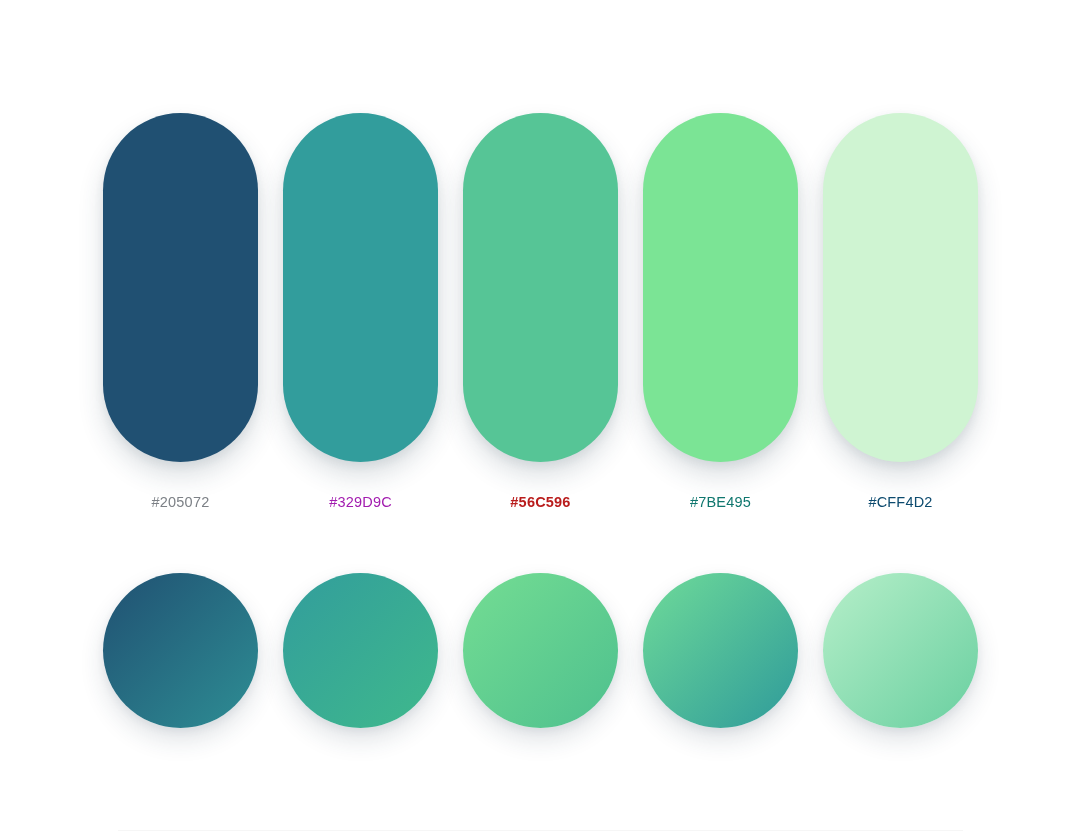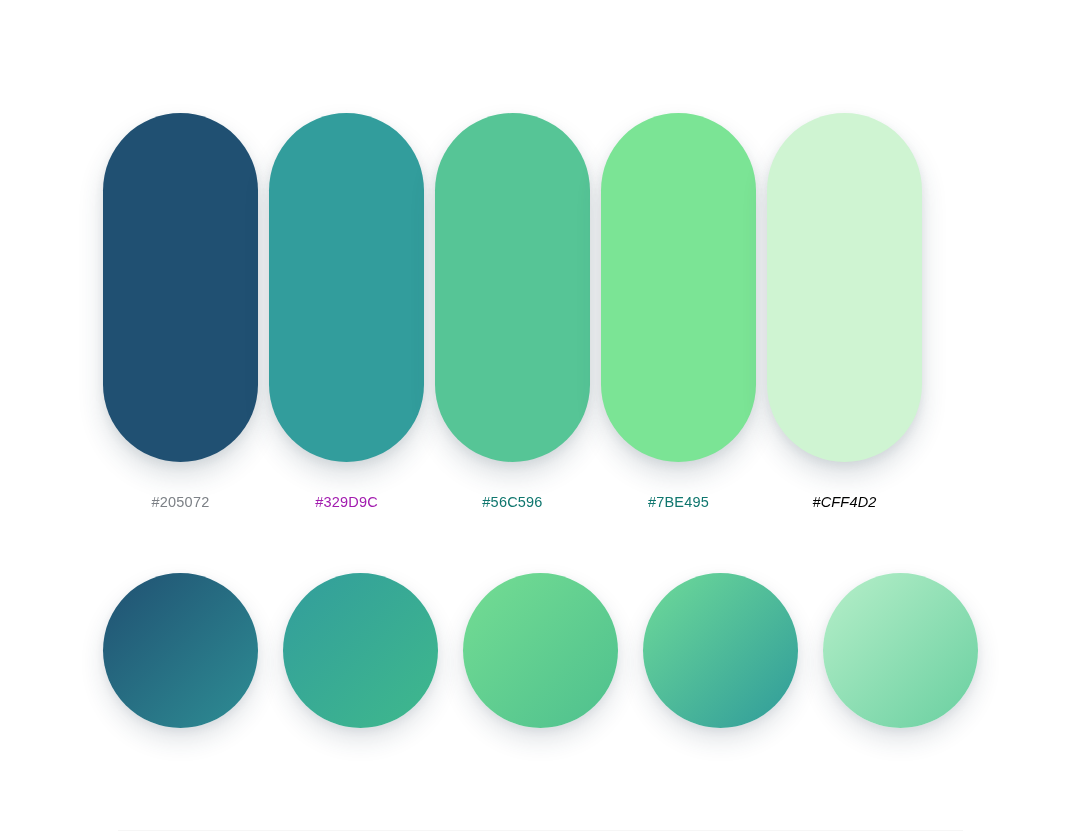--- a/index.html
+++ b/index.html
@@ -24,21 +24,21 @@
   }
 
   
   .pill-row {
     position: absolute;
     left: 103px;
     top: 113px;
     width: 875px;
     height: 349px;
     display: flex;
-    gap: 11px;
+    gap: 25px;
   }
   .swatch-col {
     width: 155px;
     height: 349px;
     position: relative;
   }
   .pill {
     width: 155px;
     height: 349px;
     border-radius: 78px;
@@ -99,31 +99,31 @@
       <div class="pill-label" style="color: rgb(124, 128, 134);">#205072</div>
     </div>
 
     <div class="swatch-col">
       <div class="pill" style="background: rgb(50, 157, 156);"></div>
       <div class="pill-label" style="color: #a21caf;">#329D9C</div>
     </div>
 
     <div class="swatch-col">
       <div class="pill" style="background: rgb(86, 197, 150);"></div>
-      <div class="pill-label" style="color: #0f766e;">#56C596</div>
+      <div class="pill-label" style="color: #b91c1c; font-weight: bold;">#56C596</div>
     </div>
 
     <div class="swatch-col">
       <div class="pill" style="background: rgb(123, 228, 149);"></div>
       <div class="pill-label" style="color: #0f766e;">#7BE495</div>
     </div>
 
     <div class="swatch-col">
       <div class="pill" style="background: rgb(207, 244, 210);"></div>
-      <div class="pill-label" style="color: #000000; font-style: italic;">#CFF4D2</div>
+      <div class="pill-label" style="color: #0c4a6e;">#CFF4D2</div>
     </div>
 
   </div>
 
   <div class="circle-row">
     <div class="circle" style="background: linear-gradient(135deg, rgb(32, 80, 114) 0%, rgb(46, 142, 148) 100%);"></div>
     <div class="circle" style="background: linear-gradient(135deg, rgb(50, 157, 156) 0%, rgb(63, 185, 140) 100%);"></div>
     <div class="circle" style="background: linear-gradient(135deg, rgb(116, 221, 147) 0%, rgb(78, 192, 142) 100%);"></div>
     <div class="circle" style="background: linear-gradient(135deg, rgb(111, 219, 153) 0%, rgb(46, 154, 154) 100%);"></div>
     <div class="circle" style="background: linear-gradient(135deg, rgb(182, 239, 201) 0%, rgb(105, 207, 160) 100%);"></div>

